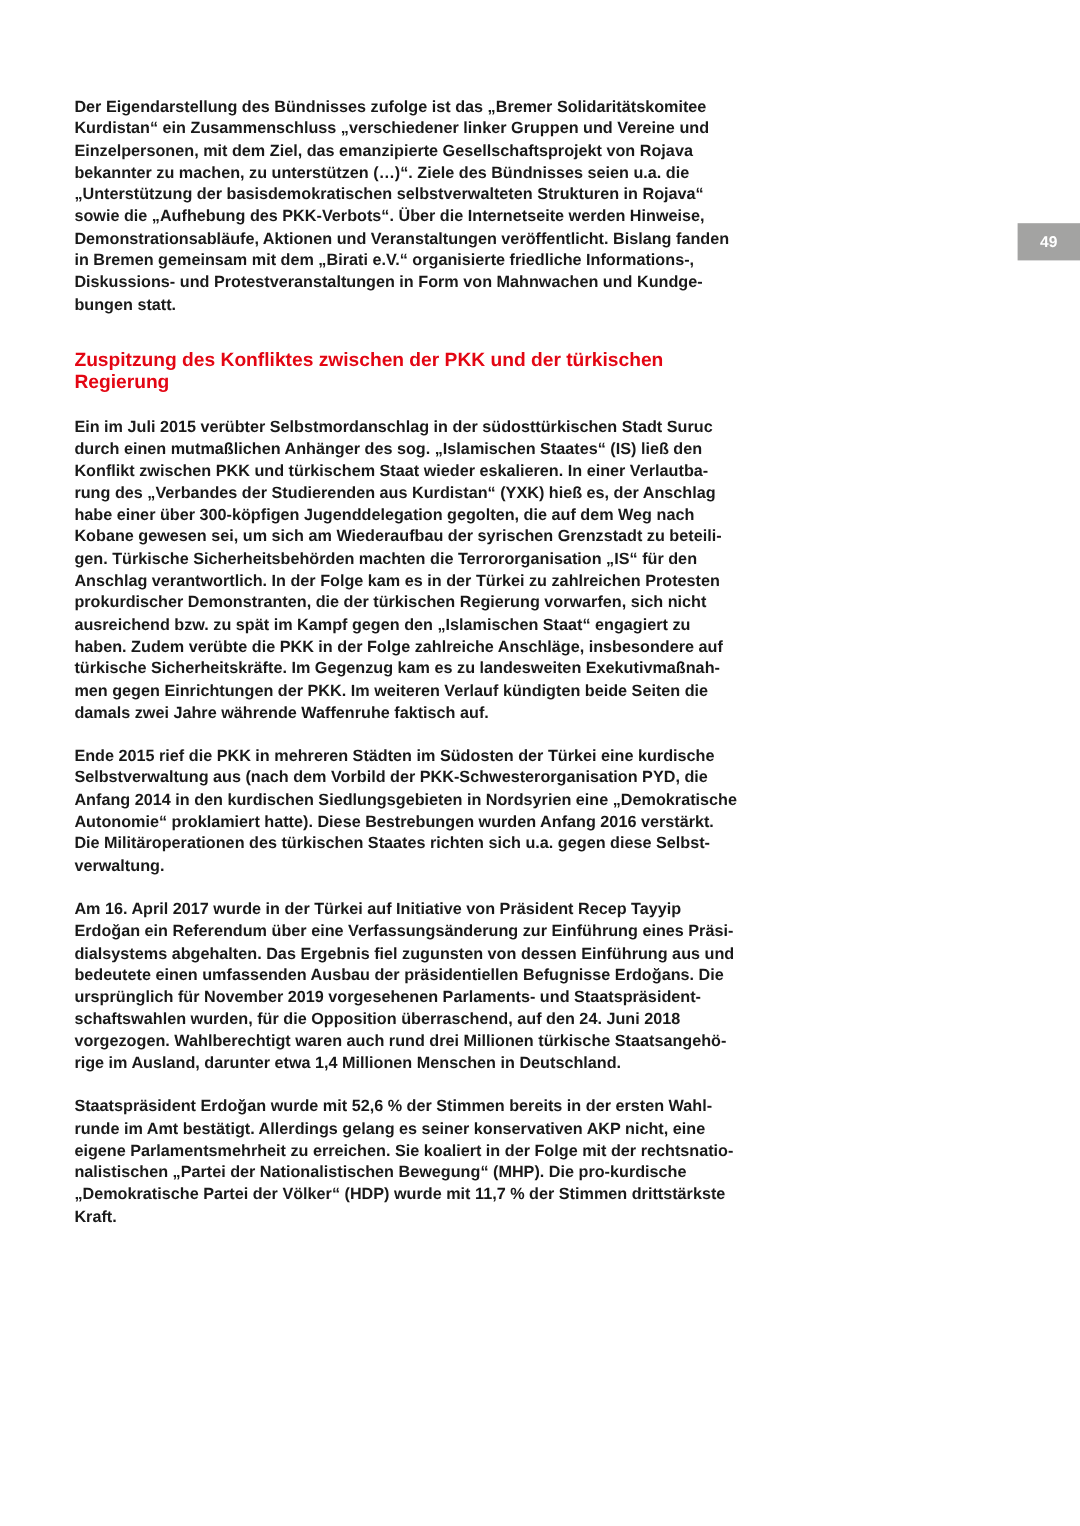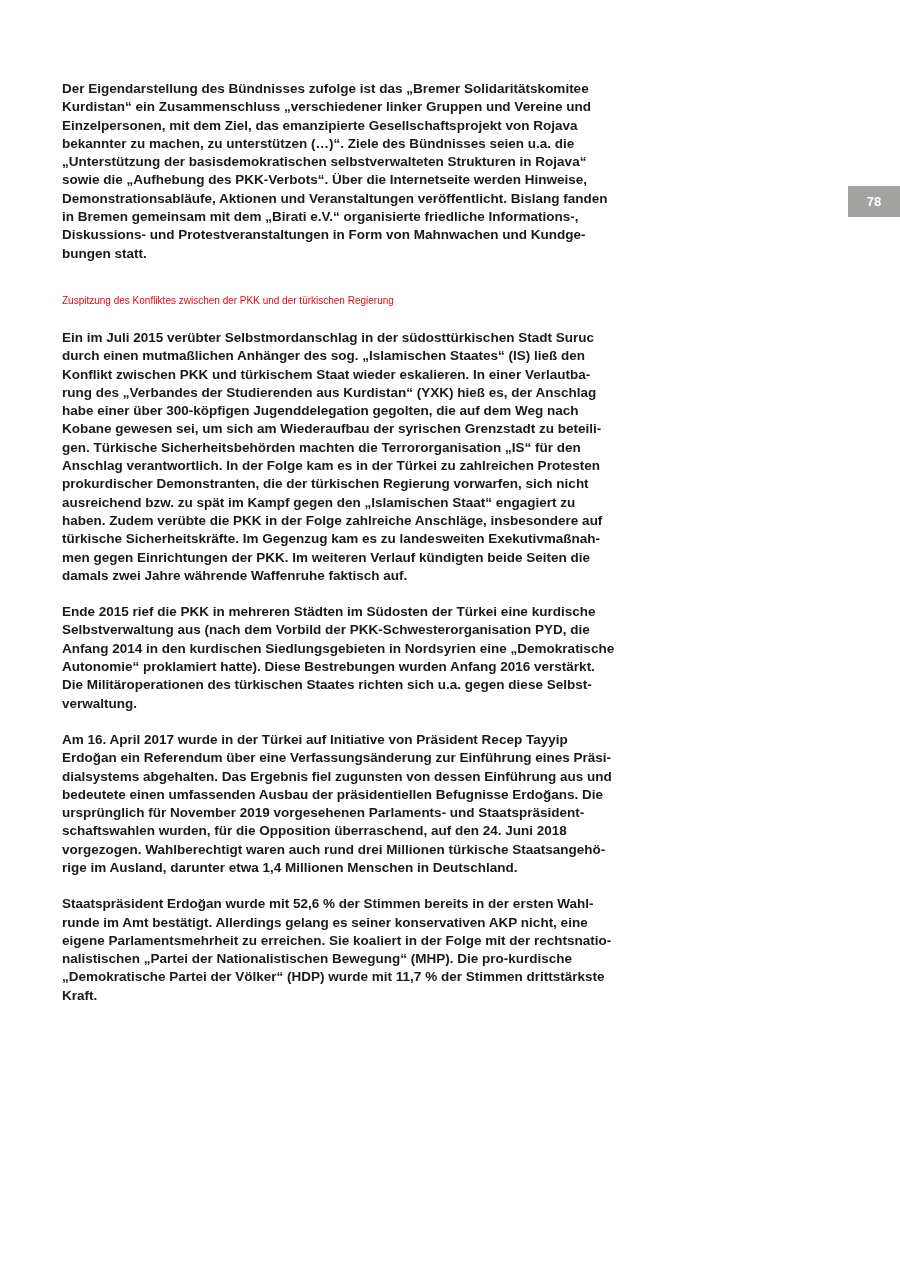--- a/index.html
+++ b/index.html
@@ -24,23 +24,23 @@
     font-size: 13.5px;
     line-height: 18.3px;
   }
   .para {
     margin: 0 0 18px 0;
     white-space: pre-line;
     font-weight: bold;
   }
   .section-heading {
     margin: 29px 0 19px 0;
-    font-size: 10px;
+    font-size: 16px;
     line-height: 18px;
-    font-weight: normal;
+    font-weight: bold;
     color: var(--heading_red, #e30613);
   }
   .page-tab {
     position: absolute;
     right: 0;
     top: 186px;
     width: 52px;
     height: 31px;
     background: var(--tab_gray, #a3a3a2);
     color: #ffffff;
@@ -50,21 +50,21 @@
     align-items: center;
     justify-content: center;
   }
 </style>
 </head>
 <body>
 
 <div class="page">
 
   <div class="page-tab">
-    <span>78</span>
+    <span>49</span>
   </div>
 
   <div class="content">
     <p class="para">Der Eigendarstellung des Bündnisses zufolge ist das „Bremer Solidaritätskomitee
 Kurdistan“ ein Zusammenschluss „verschiedener linker Gruppen und Vereine und
 Einzelpersonen, mit dem Ziel, das emanzipierte Gesellschaftsprojekt von Rojava
 bekannter zu machen, zu unterstützen (…)“. Ziele des Bündnisses seien u.a. die
 „Unterstützung der basisdemokratischen selbstverwalteten Strukturen in Rojava“
 sowie die „Aufhebung des PKK-Verbots“. Über die Internetseite werden Hinweise,
 Demonstrationsabläufe, Aktionen und Veranstaltungen veröffentlicht. Bislang fanden

